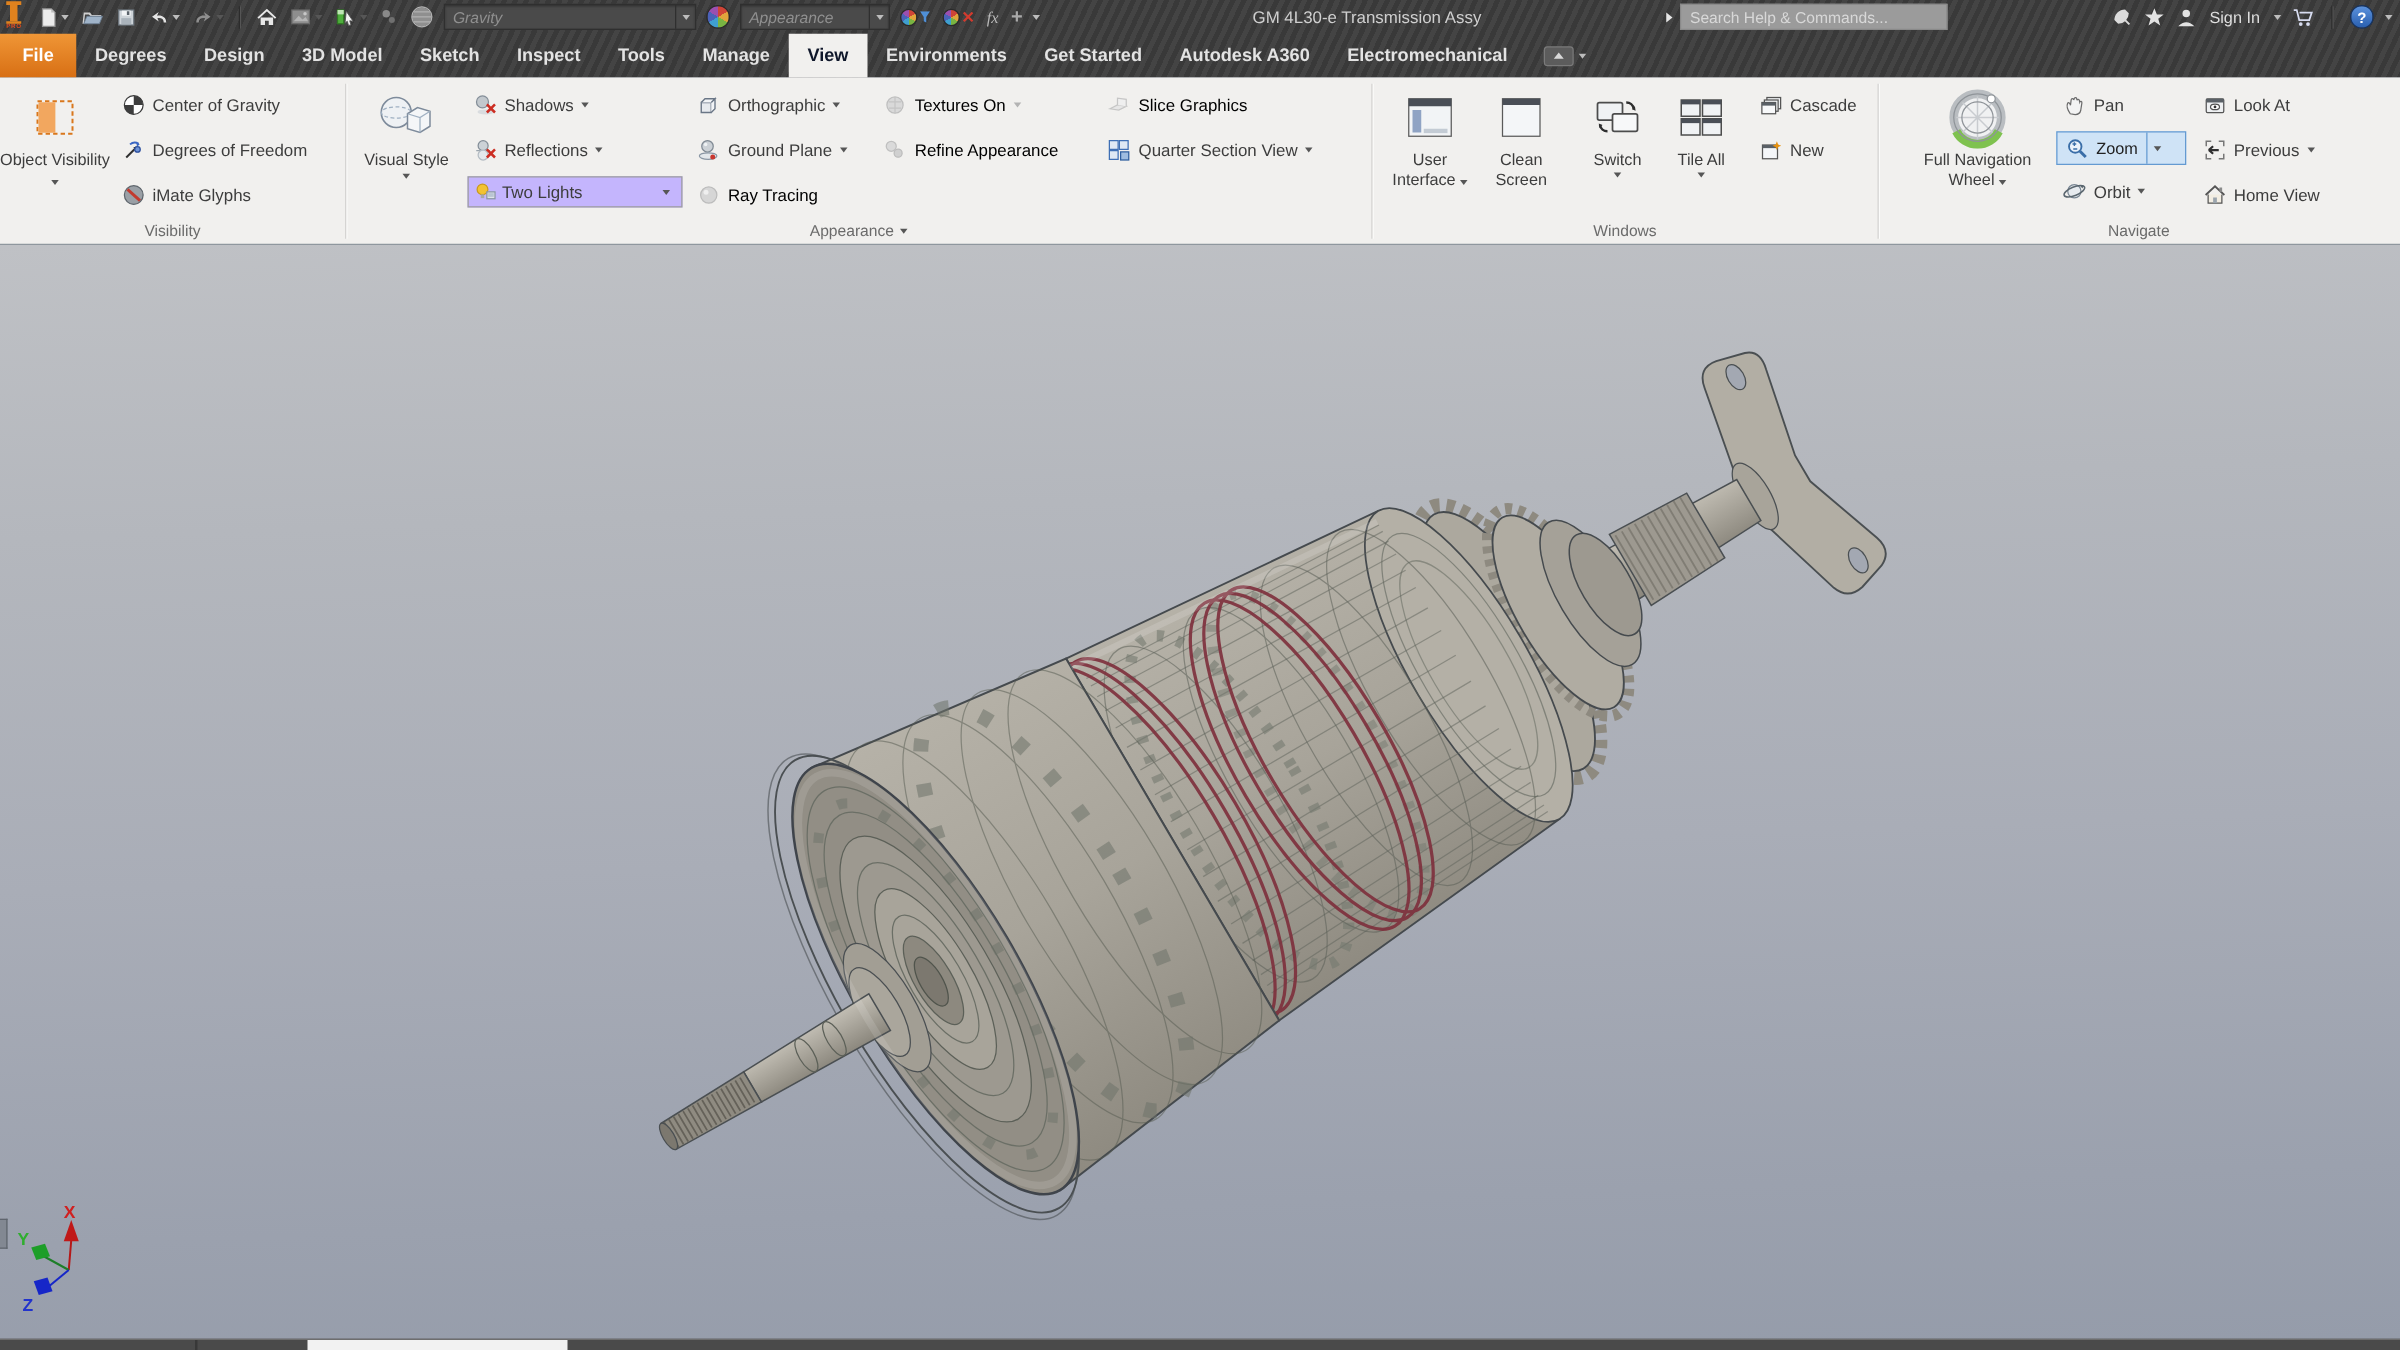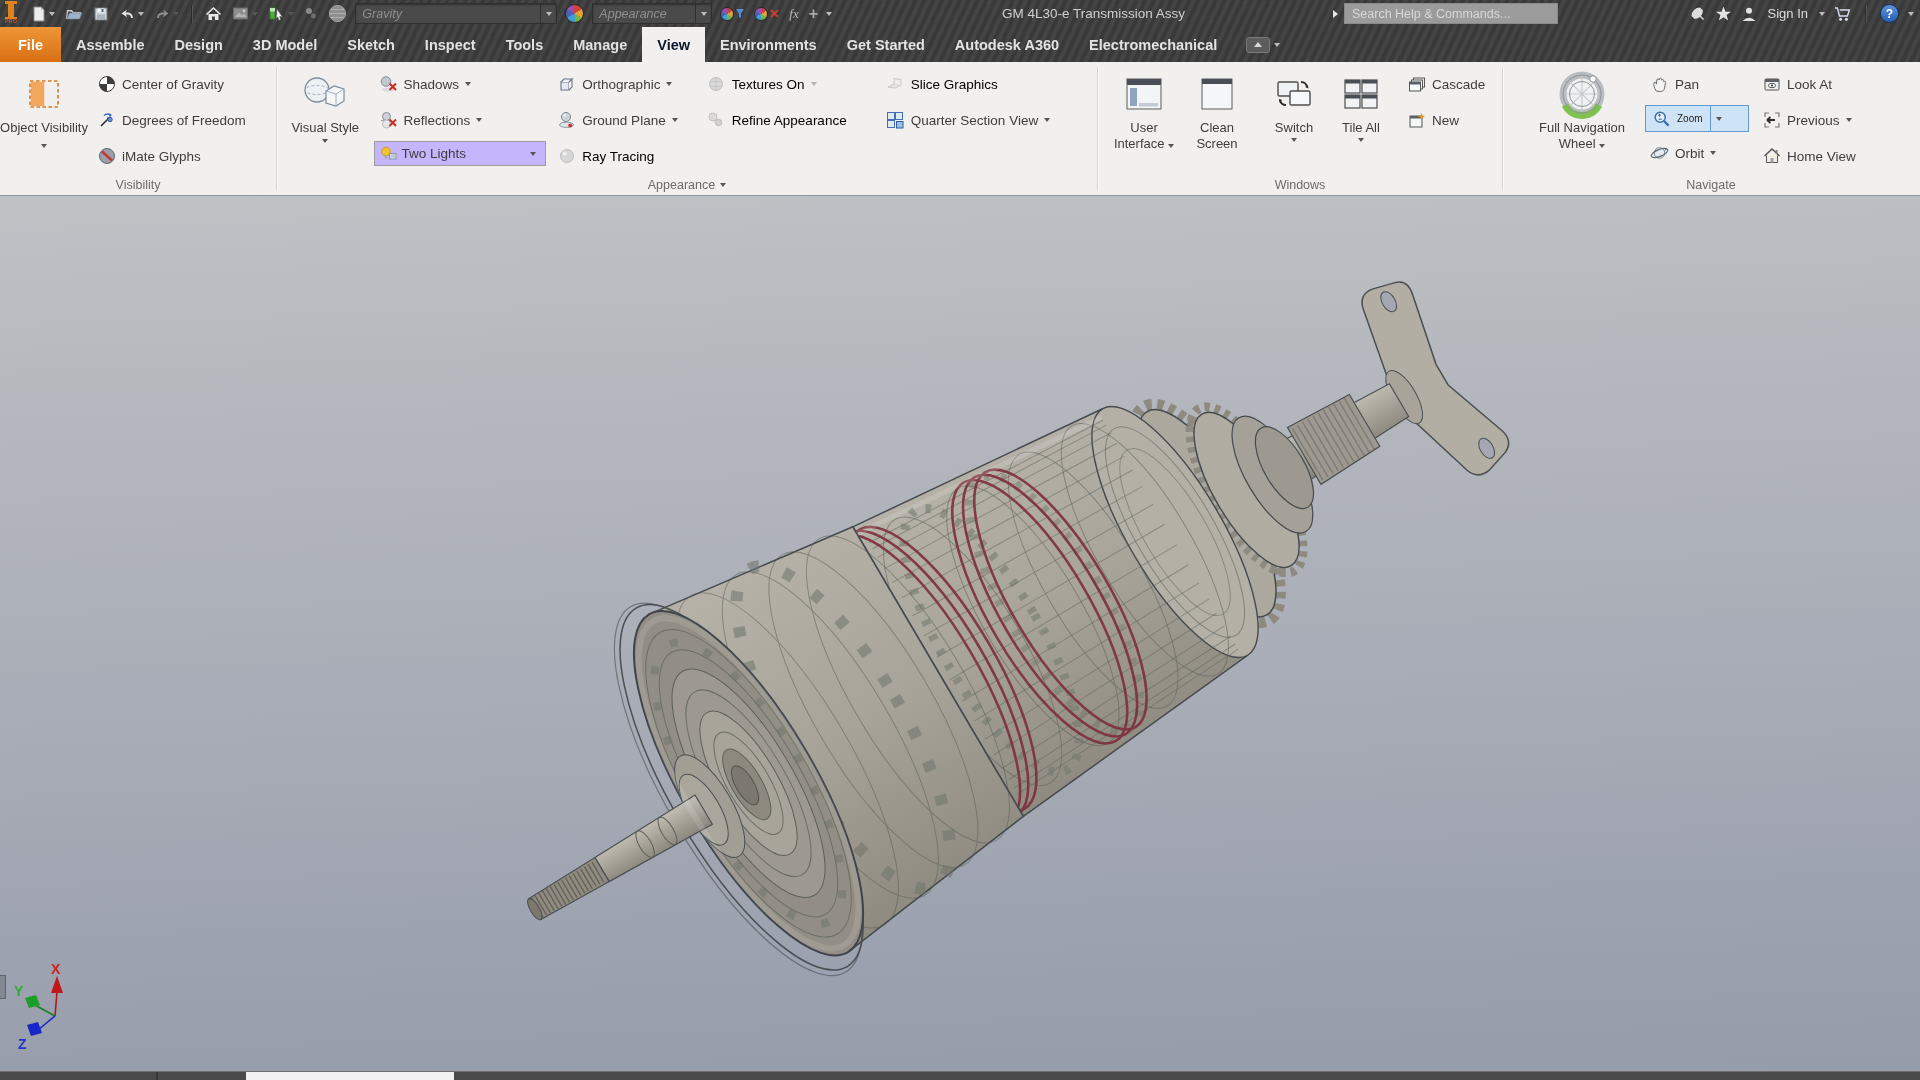--- a/index.html
+++ b/index.html
@@ -58,21 +58,21 @@
   .bigicon{height:48px;display:flex;align-items:center;justify-content:center;}
   .biglabel{font-size:13px;color:#3d3d3d;text-align:center;line-height:1.22;margin-top:2px;}
   .col{display:flex;flex-direction:column;gap:6px;padding-top:2px;}
   .rowitem{display:flex;align-items:center;height:30px;font-size:13.5px;color:#3d3d3d;padding:0 5px;gap:6px;white-space:nowrap;}
   .rowitem .ric{display:flex;align-items:center;justify-content:center;width:19px;}
   .rowitem.disabled{color:#000000;}
   .combo-tl{display:flex;align-items:center;width:172px;height:25px;background:#c4b5fd;border:1px solid #9d9d9d;
             font-size:13.5px;color:#3d3d3d;padding:0 5px;gap:5px;box-sizing:border-box;}
   .combo-tl .tlc{margin-left:auto;display:flex;align-items:center;justify-content:center;width:14px;}
   .zoombtn{display:flex;align-items:center;height:27px;background:#cfe3f6;border:1px solid #649ad1;box-sizing:border-box;}
-  .zoombtn .zmain{display:flex;align-items:center;gap:6px;padding:0 7px;font-size:10px;color:#222;}
+  .zoombtn .zmain{display:flex;align-items:center;gap:6px;padding:0 7px;font-size:13px;color:#222;}
   .zoombtn .zsplit{width:16px;height:100%;display:flex;align-items:center;justify-content:center;border-left:1px solid #649ad1;}
   
   .viewport{position:absolute;top:196px;left:0;right:0;bottom:9px;overflow:hidden;
     background:linear-gradient(178deg,#bfc1c5 0%,#b4b7bd 25%,#a9adb7 55%,#9ba1ae 85%,#959caa 100%);}
   .model{position:absolute;left:0;top:0;}
   .triad{position:absolute;left:8px;top:768px;}
   .triad text{font-weight:bold;font-size:14px;font-family:"Liberation Sans",sans-serif;}
   .leftnotch{position:absolute;left:0;top:779px;width:5px;height:22px;background:#828892;border:1px solid #5f656e;border-left:none;}
   
   .bottombar{position:absolute;left:0;right:0;bottom:0;height:9px;background:#4a4a4a;border-top:1px solid #6e6e6e;box-sizing:border-box;}
@@ -220,21 +220,21 @@
         </svg>
       <div class="sep"></div>
       <span class="help">
           <span>?</span>
         </span>
       <span class="cdown light"></span>
     </div>
   </div>
   <div class="tabsrow">
     <div class="tab file">File</div>
-    <div class="tab">Assemble</div>
+    <div class="tab">Degrees</div>
     <div class="tab">Design</div>
     <div class="tab">3D Model</div>
     <div class="tab">Sketch</div>
     <div class="tab">Inspect</div>
     <div class="tab">Tools</div>
     <div class="tab">Manage</div>
     <div class="tab active">View</div>
     <div class="tab">Environments</div>
     <div class="tab">Get Started</div>
     <div class="tab">Autodesk A360</div>

